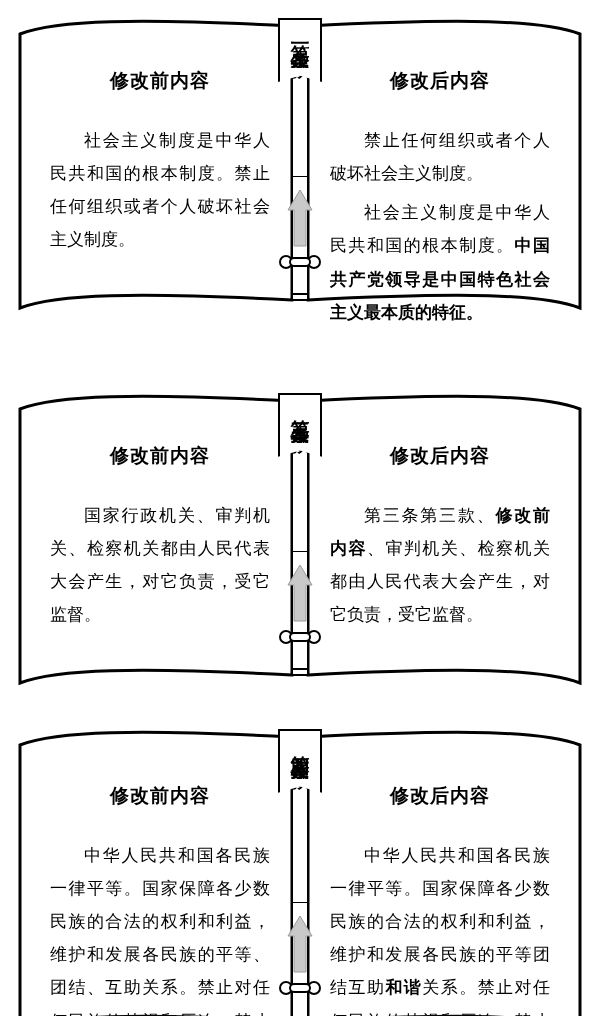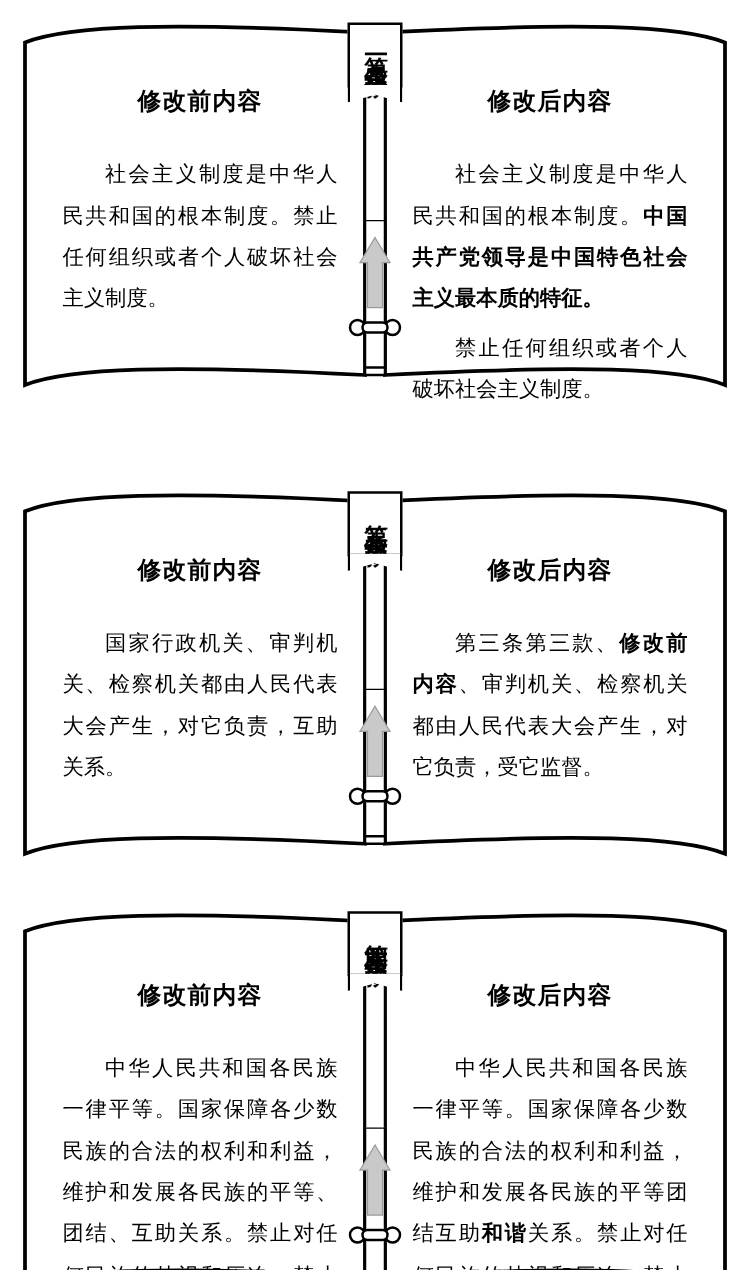--- a/index.html
+++ b/index.html
@@ -113,22 +113,22 @@
       <path d="M10,24 C44,12 122,10 272,18 L272,26 C122,18 44,20 10,32 Z" fill="#d8d8d8" opacity="0.0"></path>
     </svg>
 
     <div class="book" style="border:none;background:transparent;position:relative;z-index:2;min-height:300px;">
       <div class="half left" style="border-right:none;padding:30px 30px 20px 34px;">
         <div class="heading">修改前内容</div>
         <p class="para">社会主义制度是中华人民共和国的根本制度。禁止任何组织或者个人破坏社会主义制度。</p>
       </div>
       <div class="half right" style="padding:30px 34px 20px 30px;">
         <div class="heading">修改后内容</div>
+        <p class="para">禁止任何组织或者个人破坏社会主义制度。</p>
         <p class="para"><span>社会主义制度是中华人民共和国的根本制度。</span><b>中国共产党领导是中国特色社会主义最本质的特征。</b></p>
-        <p class="para">禁止任何组织或者个人破坏社会主义制度。</p>
       </div>
     </div>
 
     <svg width="60" height="120" viewBox="0 0 60 120" style="position:absolute;left:50%;transform:translateX(-50%);top:160px;z-index:1;">
       <rect x="22" y="0" width="16" height="118" fill="#ffffff" stroke="#000000" stroke-width="2"></rect>
       <polygon points="30,14 42,34 36,34 36,70 24,70 24,34 18,34" fill="#c9c9c9" stroke="#9a9a9a" stroke-width="1"></polygon>
       <circle cx="16" cy="86" r="6" fill="#ffffff" stroke="#000000" stroke-width="2"></circle>
       <circle cx="44" cy="86" r="6" fill="#ffffff" stroke="#000000" stroke-width="2"></circle>
       <rect x="20" y="82" width="20" height="8" rx="4" fill="#ffffff" stroke="#000000" stroke-width="2"></rect>
     </svg>
@@ -143,21 +143,21 @@
 
     <svg width="568" height="300" viewBox="0 0 568 300" style="position:absolute;top:0;left:0;">
       <path d="M4,18 C40,4 120,2 276,10 L276,284 C120,276 40,278 4,292 Z" fill="#ffffff" stroke="#000000" stroke-width="3"></path>
       <path d="M564,18 C528,4 448,2 292,10 L292,284 C448,276 528,278 564,292 Z" fill="#ffffff" stroke="#000000" stroke-width="3"></path>
       <path d="M276,10 L276,284 L292,284 L292,10 Z" fill="#ffffff" stroke="#000000" stroke-width="2"></path>
     </svg>
 
     <div class="book" style="border:none;background:transparent;position:relative;z-index:2;min-height:300px;">
       <div class="half left" style="border-right:none;padding:30px 30px 20px 34px;">
         <div class="heading">修改前内容</div>
-        <p class="para">国家行政机关、审判机关、检察机关都由人民代表大会产生，对它负责，互助关系。</p>
+        <p class="para">国家行政机关、审判机关、检察机关都由人民代表大会产生，对它负责，受它监督。</p>
       </div>
       <div class="half right" style="padding:30px 34px 20px 30px;">
         <div class="heading">修改后内容</div>
         <p class="para"><span>第三条第三款、</span><b>修改前内容</b><span>、审判机关、检察机关都由人民代表大会产生，对它负责，受它监督。</span></p>
       </div>
     </div>
 
     <svg width="60" height="120" viewBox="0 0 60 120" style="position:absolute;left:50%;transform:translateX(-50%);top:160px;z-index:1;">
       <rect x="22" y="0" width="16" height="118" fill="#ffffff" stroke="#000000" stroke-width="2"></rect>
       <polygon points="30,14 42,34 36,34 36,70 24,70 24,34 18,34" fill="#c9c9c9" stroke="#9a9a9a" stroke-width="1"></polygon>

